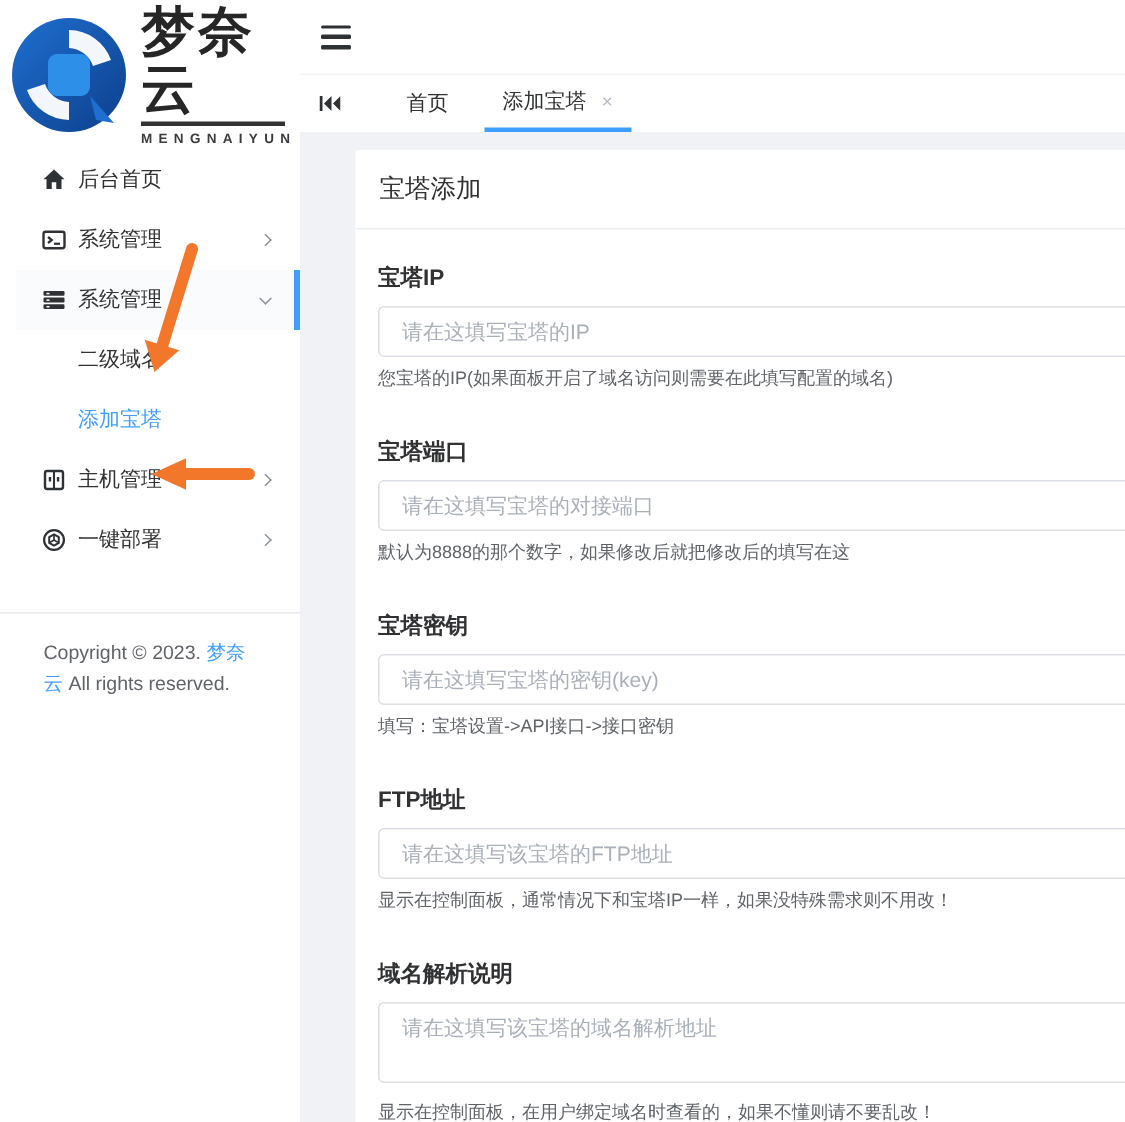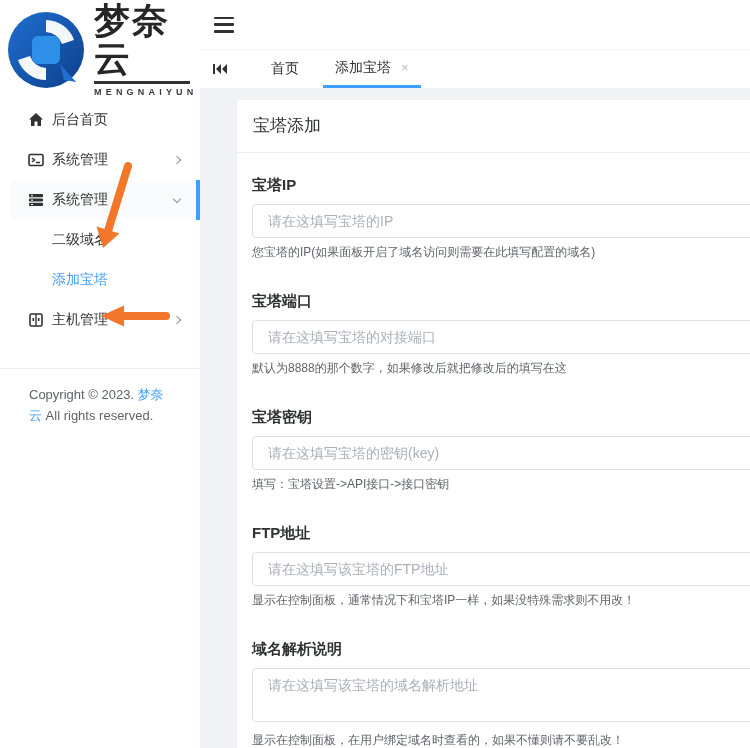--- a/index.html
+++ b/index.html
@@ -162,20 +162,32 @@
             <path d="M8 2 V14" stroke="#2f3235" stroke-width="1.4"></path>
             <rect x="4.5" y="6" width="1.6" height="3" fill="#2f3235"></rect>
             <rect x="9.9" y="6" width="1.6" height="3" fill="#2f3235"></rect>
           </svg>
       </span>
       <span class="mlabel">主机管理</span>
       <span class="spacer"></span>
       <span class="chev right"></span>
     </div>
 
+    <div class="menu-item">
+      <span class="micon">
+        <svg width="16" height="16" viewBox="0 0 16 16">
+            <circle cx="8" cy="8" r="6.6" fill="none" stroke="#2f3235" stroke-width="1.5"></circle>
+            <path d="M8 4.2 L11.2 6.1 V9.9 L8 11.8 L4.8 9.9 V6.1 Z" fill="none" stroke="#2f3235" stroke-width="1.3"></path>
+            <path d="M8 4.2 V8 M4.8 9.9 L8 8 M11.2 9.9 L8 8" stroke="#2f3235" stroke-width="1.1"></path>
+          </svg>
+      </span>
+      <span class="mlabel">一键部署</span>
+      <span class="spacer"></span>
+      <span class="chev right"></span>
+    </div>
   </nav>
 
   <div class="sidebar-divider"></div>
   <div class="copyright">
     <span>Copyright © 2023. </span><a href="#">梦奈云</a><span> All rights reserved.</span>
   </div>
 
   <svg class="arrow-overlay" viewBox="0 0 200 420">
     <g fill="#f2772b" stroke="#f2772b">
       <path d="M128 166 L108 231" stroke-width="8" stroke-linecap="round" fill="none"></path>

